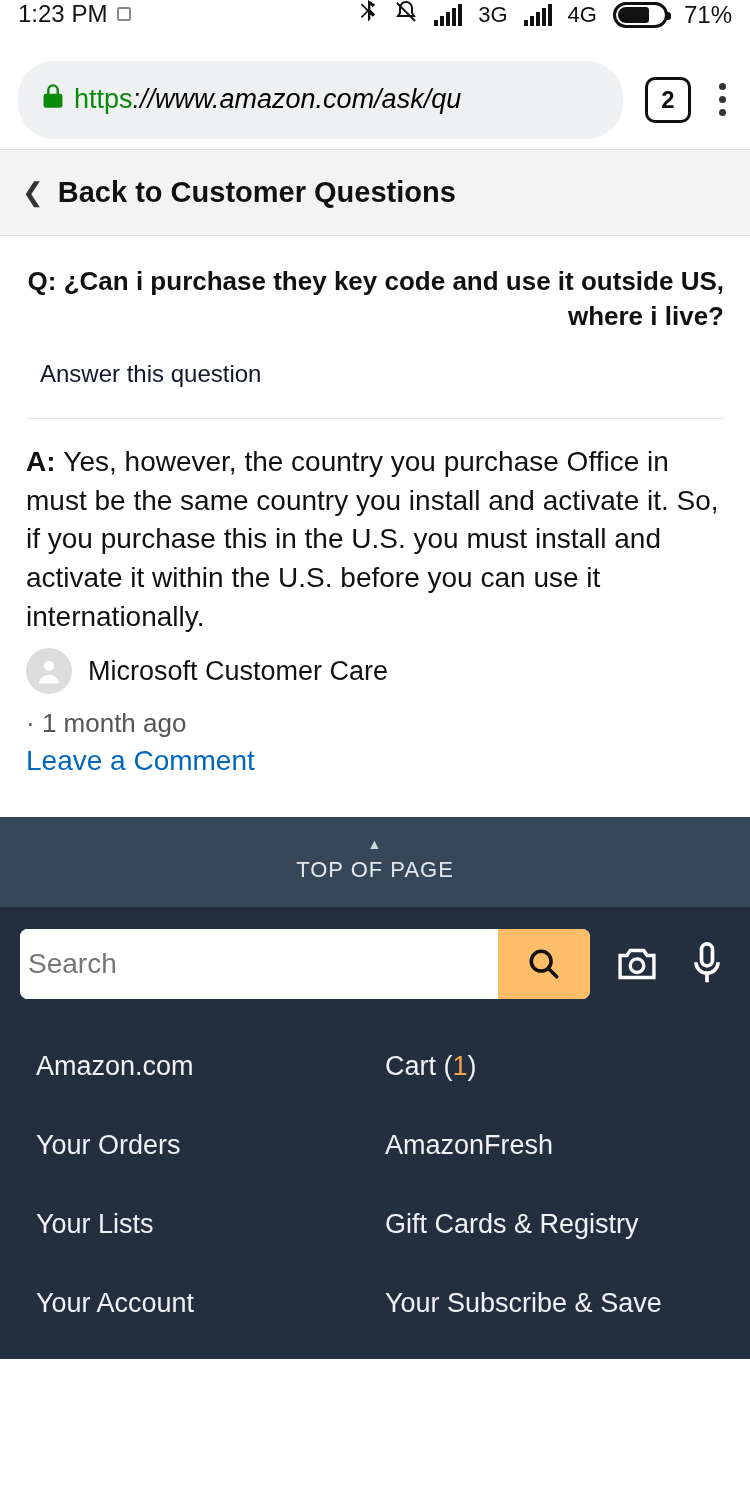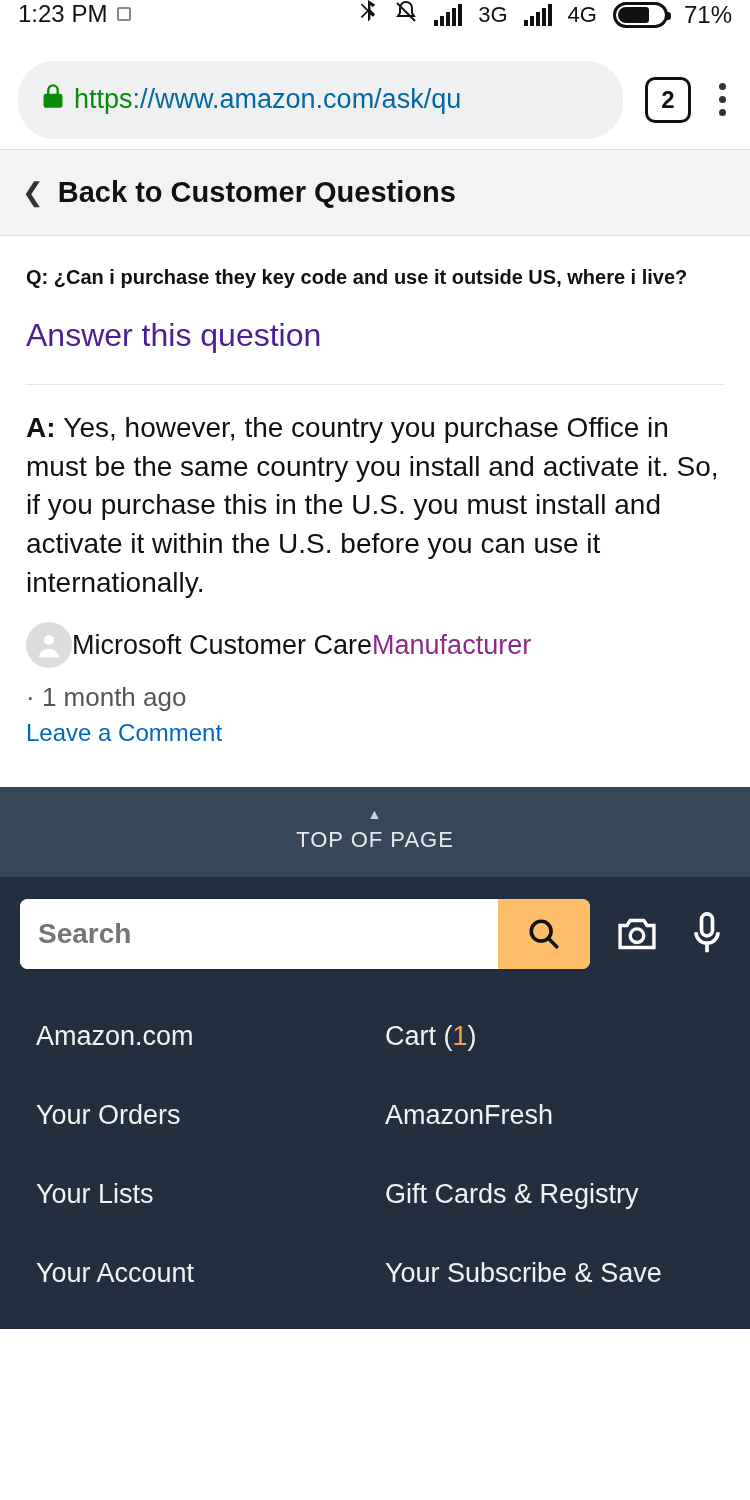--- a/index.html
+++ b/index.html
@@ -14,49 +14,49 @@
   .signal span:nth-child(1){height:6px}.signal span:nth-child(2){height:10px}.signal span:nth-child(3){height:14px}.signal span:nth-child(4){height:18px}.signal span:nth-child(5){height:22px}
   .net-label { font-size: 22px; }
   .battery { width: 55px; height: 26px; border: 3px solid #111; border-radius: 14px; position: relative; display: inline-flex; align-items: center; padding: 2px; }
   .battery::after { content:""; position:absolute; right:-6px; top:7px; width:4px; height:8px; background:#111; border-radius:0 3px 3px 0;}
   .battery-fill { width: 70%; height: 100%; background:#111; border-radius: 10px 4px 4px 10px; }
   
   .browser-bar { height: 100px; display: flex; align-items: center; padding: 0 18px; gap: 22px; border-bottom: 1px solid #ddd; }
   .url-pill { flex: 1; height: 78px; background: #eef0f1; border-radius: 36px; display: flex; align-items: center; padding: 0 24px; font-size: 27px; overflow: hidden; white-space: nowrap; }
   .lock { color: #0a8a0a; margin-right: 10px; }
   .url-https { color: #0a8a0a; }
-  .url-rest { color: #0369a1; }
+  .url-rest { color: #000000; font-style: italic; }
   .tab-counter { width: 46px; height: 46px; border: 3px solid #111; border-radius: 10px; display:flex; align-items:center; justify-content:center; font-size: 24px; font-weight:600; }
   .kebab { display:flex; flex-direction:column; gap:6px; padding:6px; }
   .kebab span { width:7px; height:7px; background:#333; border-radius:50%; display:block; }
   
   .back-header { background:#f3f3f3; border-bottom:1px solid #ddd; padding: 26px 22px; display:flex; align-items:center; gap:14px; }
   .back-header .chev { font-size: 26px; color:#333; }
   .back-header .label { font-size: 29px; font-weight: 700; }
   
   .content { padding: 28px 26px 40px; }
-  .q-block { font-size: 20px; font-weight: 700; line-height: 1.35; }
-  .answer-link { color:#4c1d95; font-size: 32px; margin-top: 26px; display:block; }
+  .q-block { font-size: 26px; font-weight: 700; line-height: 1.35; text-align: right; }
+  .answer-link { color:#0f172a; font-size: 24px; margin-top: 26px; display:block;margin-left:14px; }
   .divider { border: none; border-top: 1px solid #e5e5e5; margin: 30px 0 24px; }
   .a-block { font-size: 28px; line-height: 1.38; }
   .a-block .lbl { font-weight:700; }
-  .author-row { display:flex; align-items:center; margin-top: 20px; }
+  .author-row { display:flex; align-items:center; gap:16px; margin-top: 12px; }
   .avatar { width:46px; height:46px; border-radius:50%; background:#ddd; display:flex; align-items:center; justify-content:center; }
   .avatar svg { width:30px; height:30px; fill:#fff; }
   .author-name { font-size: 27px; }
   .manufacturer { color:#8a2b88; font-size:27px; }
   .timestamp { color:#555; font-size:26px; margin-top:14px; }
-  .comment-link { color:#0066c0; font-size:24px; margin-top:6px; display:block; }
+  .comment-link { color:#0066c0; font-size:28px; margin-top:6px; display:block; }
   
   .footer { background:#232f3e; color:#fff; }
   .top-of-page { background:#37475a; text-align:center; padding: 20px 0 24px; letter-spacing:1px; font-size:22px; color:#e5e9ed; }
   .top-of-page .tri { display:block; font-size:14px; line-height:1; margin-bottom:6px; color:#cfd6dd; }
   .search-row { display:flex; align-items:center; gap:24px; padding: 22px 20px 28px; }
   .search-box { flex:1; display:flex; height:70px; border-radius:8px; overflow:hidden; background:#fff; }
-  .search-box input { flex:1; border:none; font-size:28px; padding:0 18px; color:#555; outline:none; background:#fff;font-weight:bold; }
+  .search-box input { flex:1; border:none; font-size:28px; padding:0 8px; color:#555; outline:none; background:#fff; }
   .search-btn { width:92px; background:#febd69; display:flex; align-items:center; justify-content:center; }
   .cam, .mic { width:46px; height:46px; display:flex; align-items:center; justify-content:center; }
   .links-grid { display:grid; grid-template-columns: 1fr 1fr; column-gap: 20px; row-gap: 48px; padding: 24px 36px 40px; font-size:27px; color:#f0f2f4; }
   .links-grid a { color:#f0f2f4; text-decoration:none; }
   .cart-count { color:#f4a54a; }
 </style>
 </head>
 <body>
 
 <div class="status-bar">
@@ -134,21 +134,20 @@
     <span class="lbl">A: </span><span>Yes, however, the country you purchase Office in must be the same country you install and activate it. So, if you purchase this in the U.S. you must install and activate it within the U.S. before you can use it internationally.</span>
   </div>
   <div class="author-row">
     <span class="avatar">
       <svg viewBox="0 0 24 24">
           <circle cx="12" cy="8" r="4"></circle>
           <path d="M4 22c0-4 4-7 8-7s8 3 8 7" fill="#fff"></path>
         </svg>
     </span>
     <span class="author-name">Microsoft Customer Care</span>
-    <span class="manufacturer">Manufacturer</span>
   </div>
   <div class="timestamp">· 1 month ago</div>
   <a class="comment-link">Leave a Comment</a>
 </div>
 
 <div class="footer">
   <div class="top-of-page">
     <span class="tri">▲</span>
     <span>TOP OF PAGE</span>
   </div>

